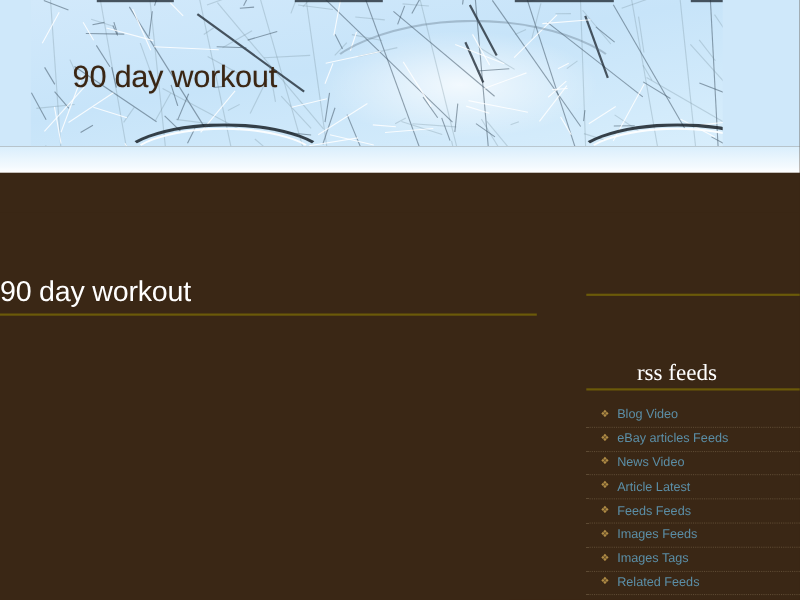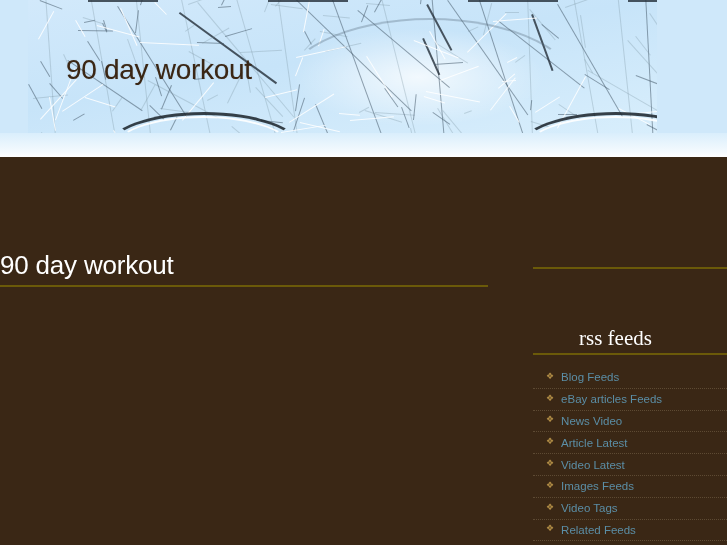--- a/index.html
+++ b/index.html
@@ -408,45 +408,45 @@
       <div class="title-rule"></div>
     </div>
 
     <aside class="sidebar">
       <div class="sidebar-top-rule"></div>
       <div class="sidebar-heading">rss feeds</div>
       <div class="sidebar-heading-rule"></div>
       <ul class="feed-list" id="feed-list">
           <li class="feed-item">
             <span class="feed-bullet">❖</span>
-            <a class="feed-link">Blog Feeds</a>
+            <a class="feed-link">Blog Video</a>
           </li>
           <li class="feed-item">
             <span class="feed-bullet">❖</span>
             <a class="feed-link">eBay articles Feeds</a>
           </li>
           <li class="feed-item">
             <span class="feed-bullet">❖</span>
             <a class="feed-link">News Video</a>
           </li>
           <li class="feed-item">
             <span class="feed-bullet">❖</span>
             <a class="feed-link">Article Latest</a>
           </li>
           <li class="feed-item">
             <span class="feed-bullet">❖</span>
-            <a class="feed-link">Video Latest</a>
+            <a class="feed-link">Feeds Feeds</a>
           </li>
           <li class="feed-item">
             <span class="feed-bullet">❖</span>
             <a class="feed-link">Images Feeds</a>
           </li>
           <li class="feed-item">
             <span class="feed-bullet">❖</span>
-            <a class="feed-link">Video Tags</a>
+            <a class="feed-link">Images Tags</a>
           </li>
           <li class="feed-item">
             <span class="feed-bullet">❖</span>
             <a class="feed-link">Related Feeds</a>
           </li>
         </ul>
     </aside>
 
   </div>
 </div>

